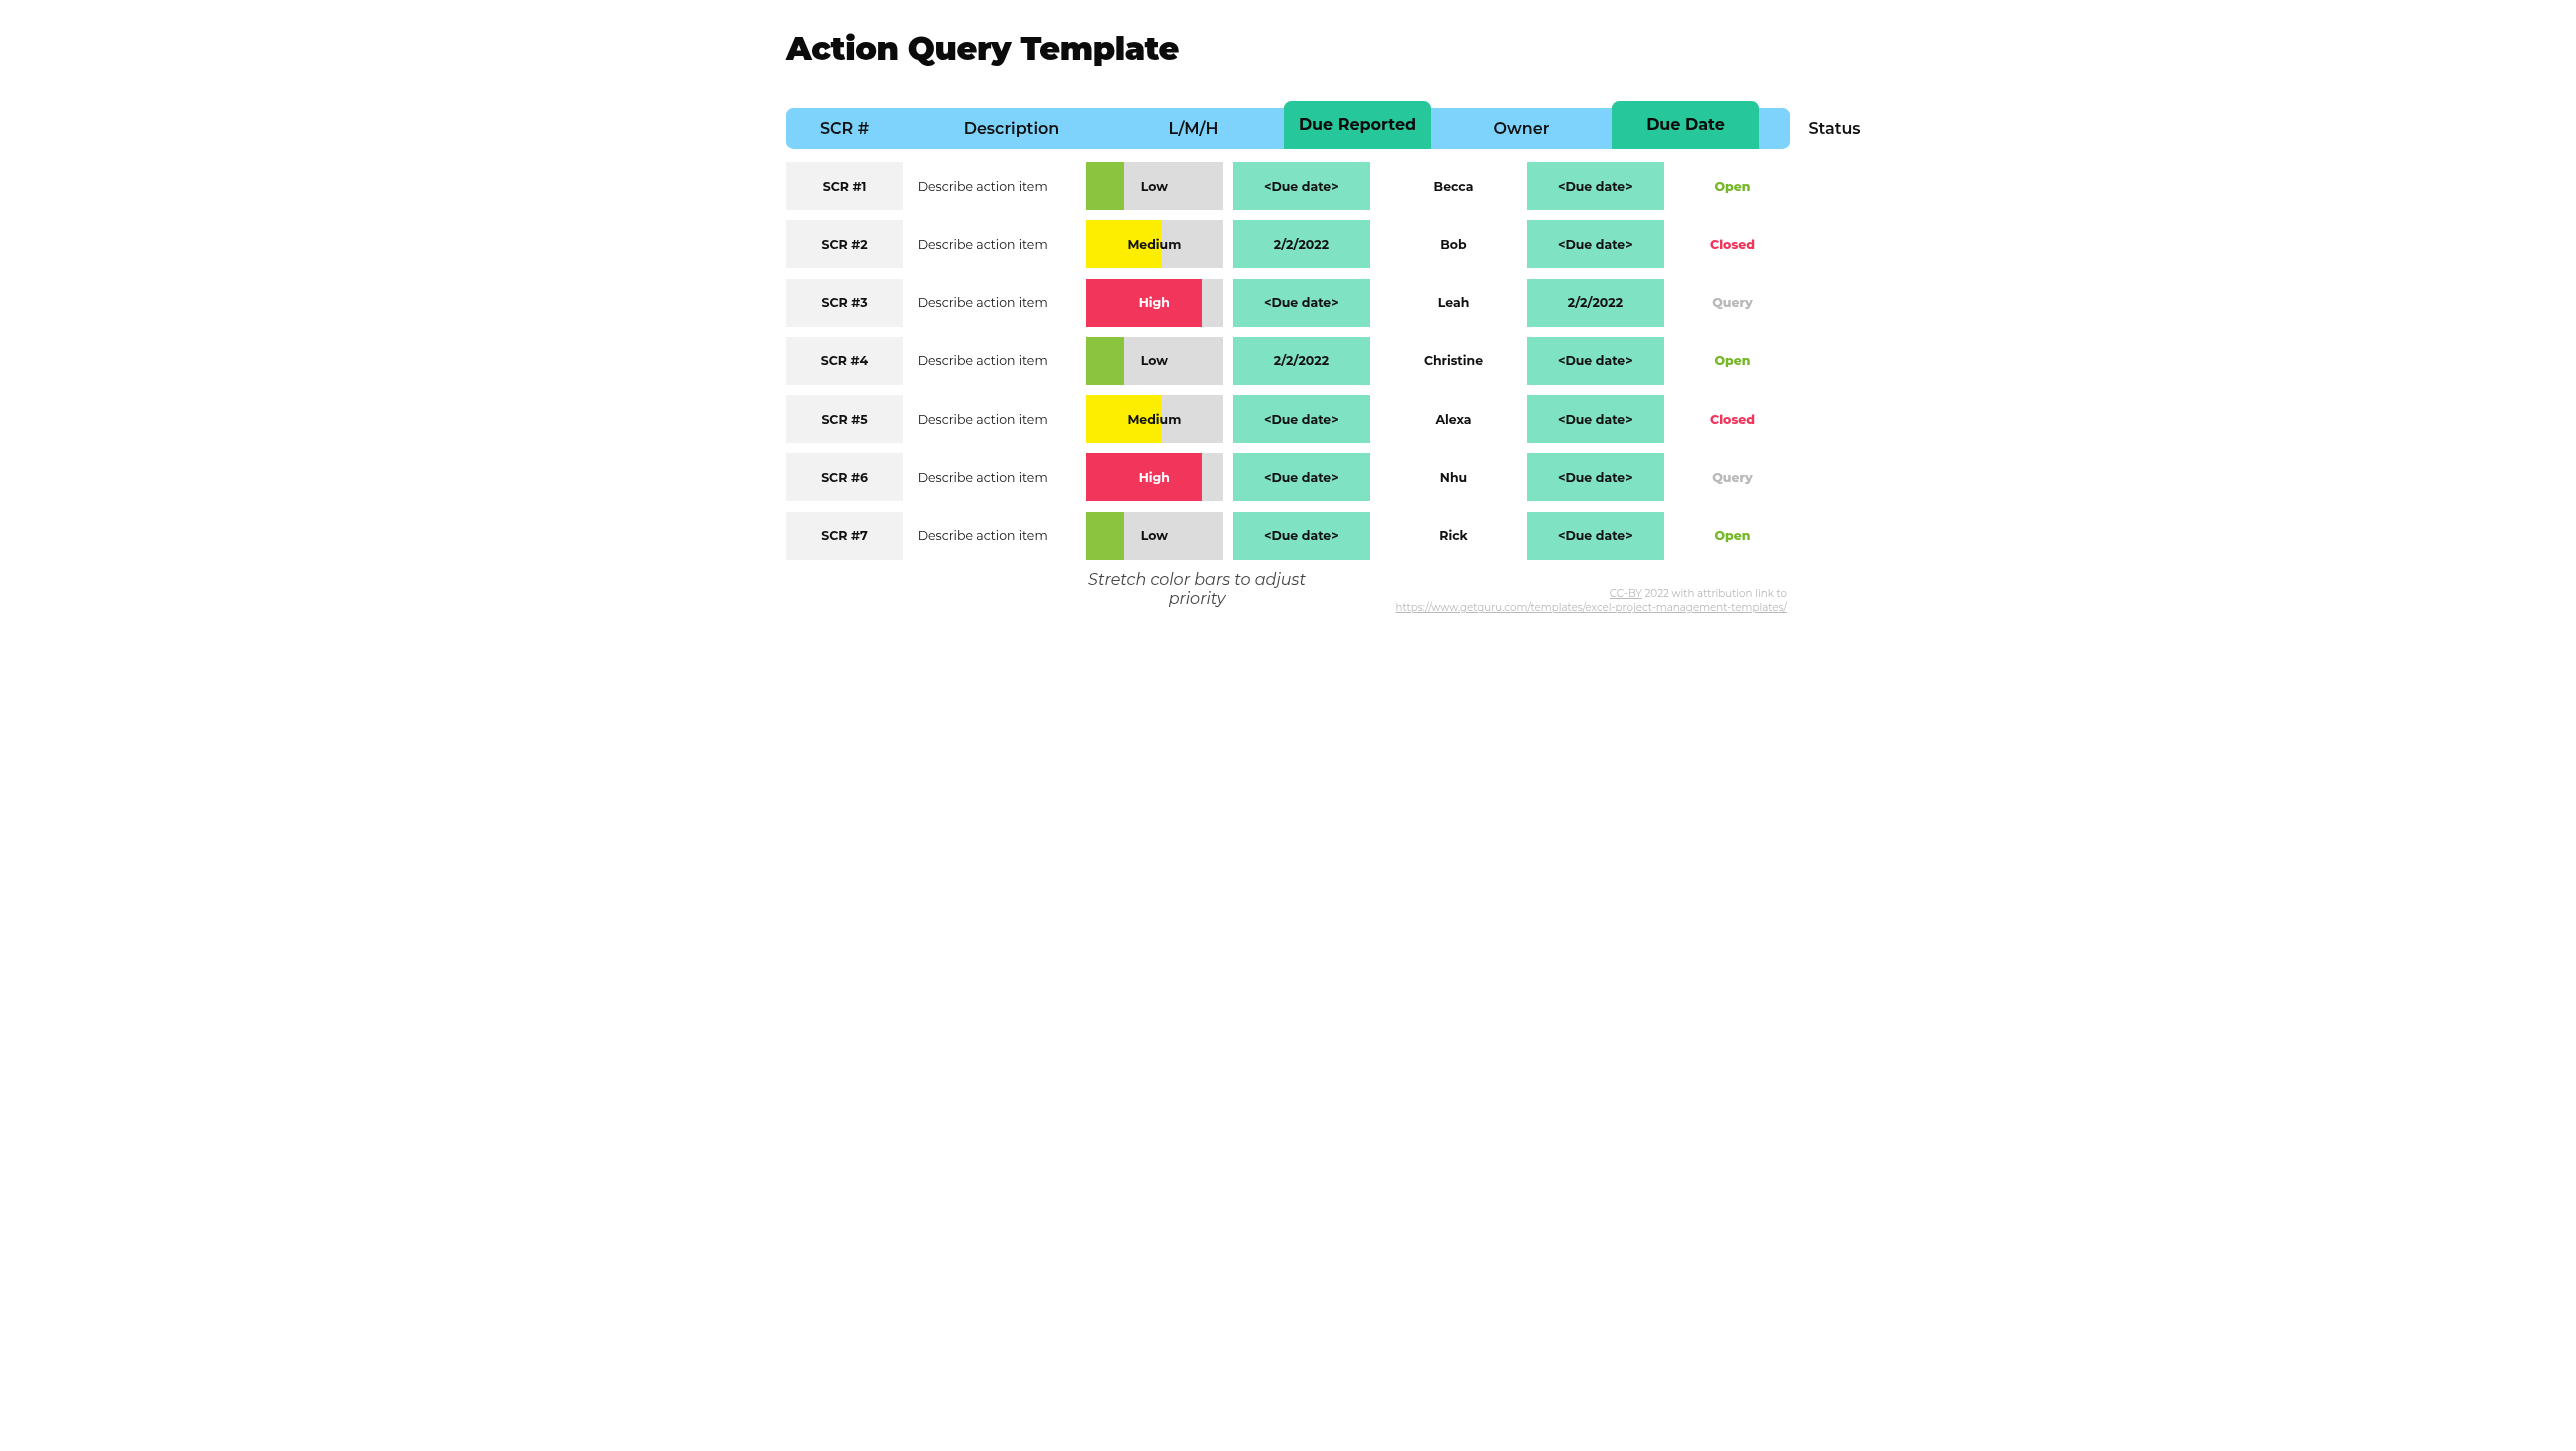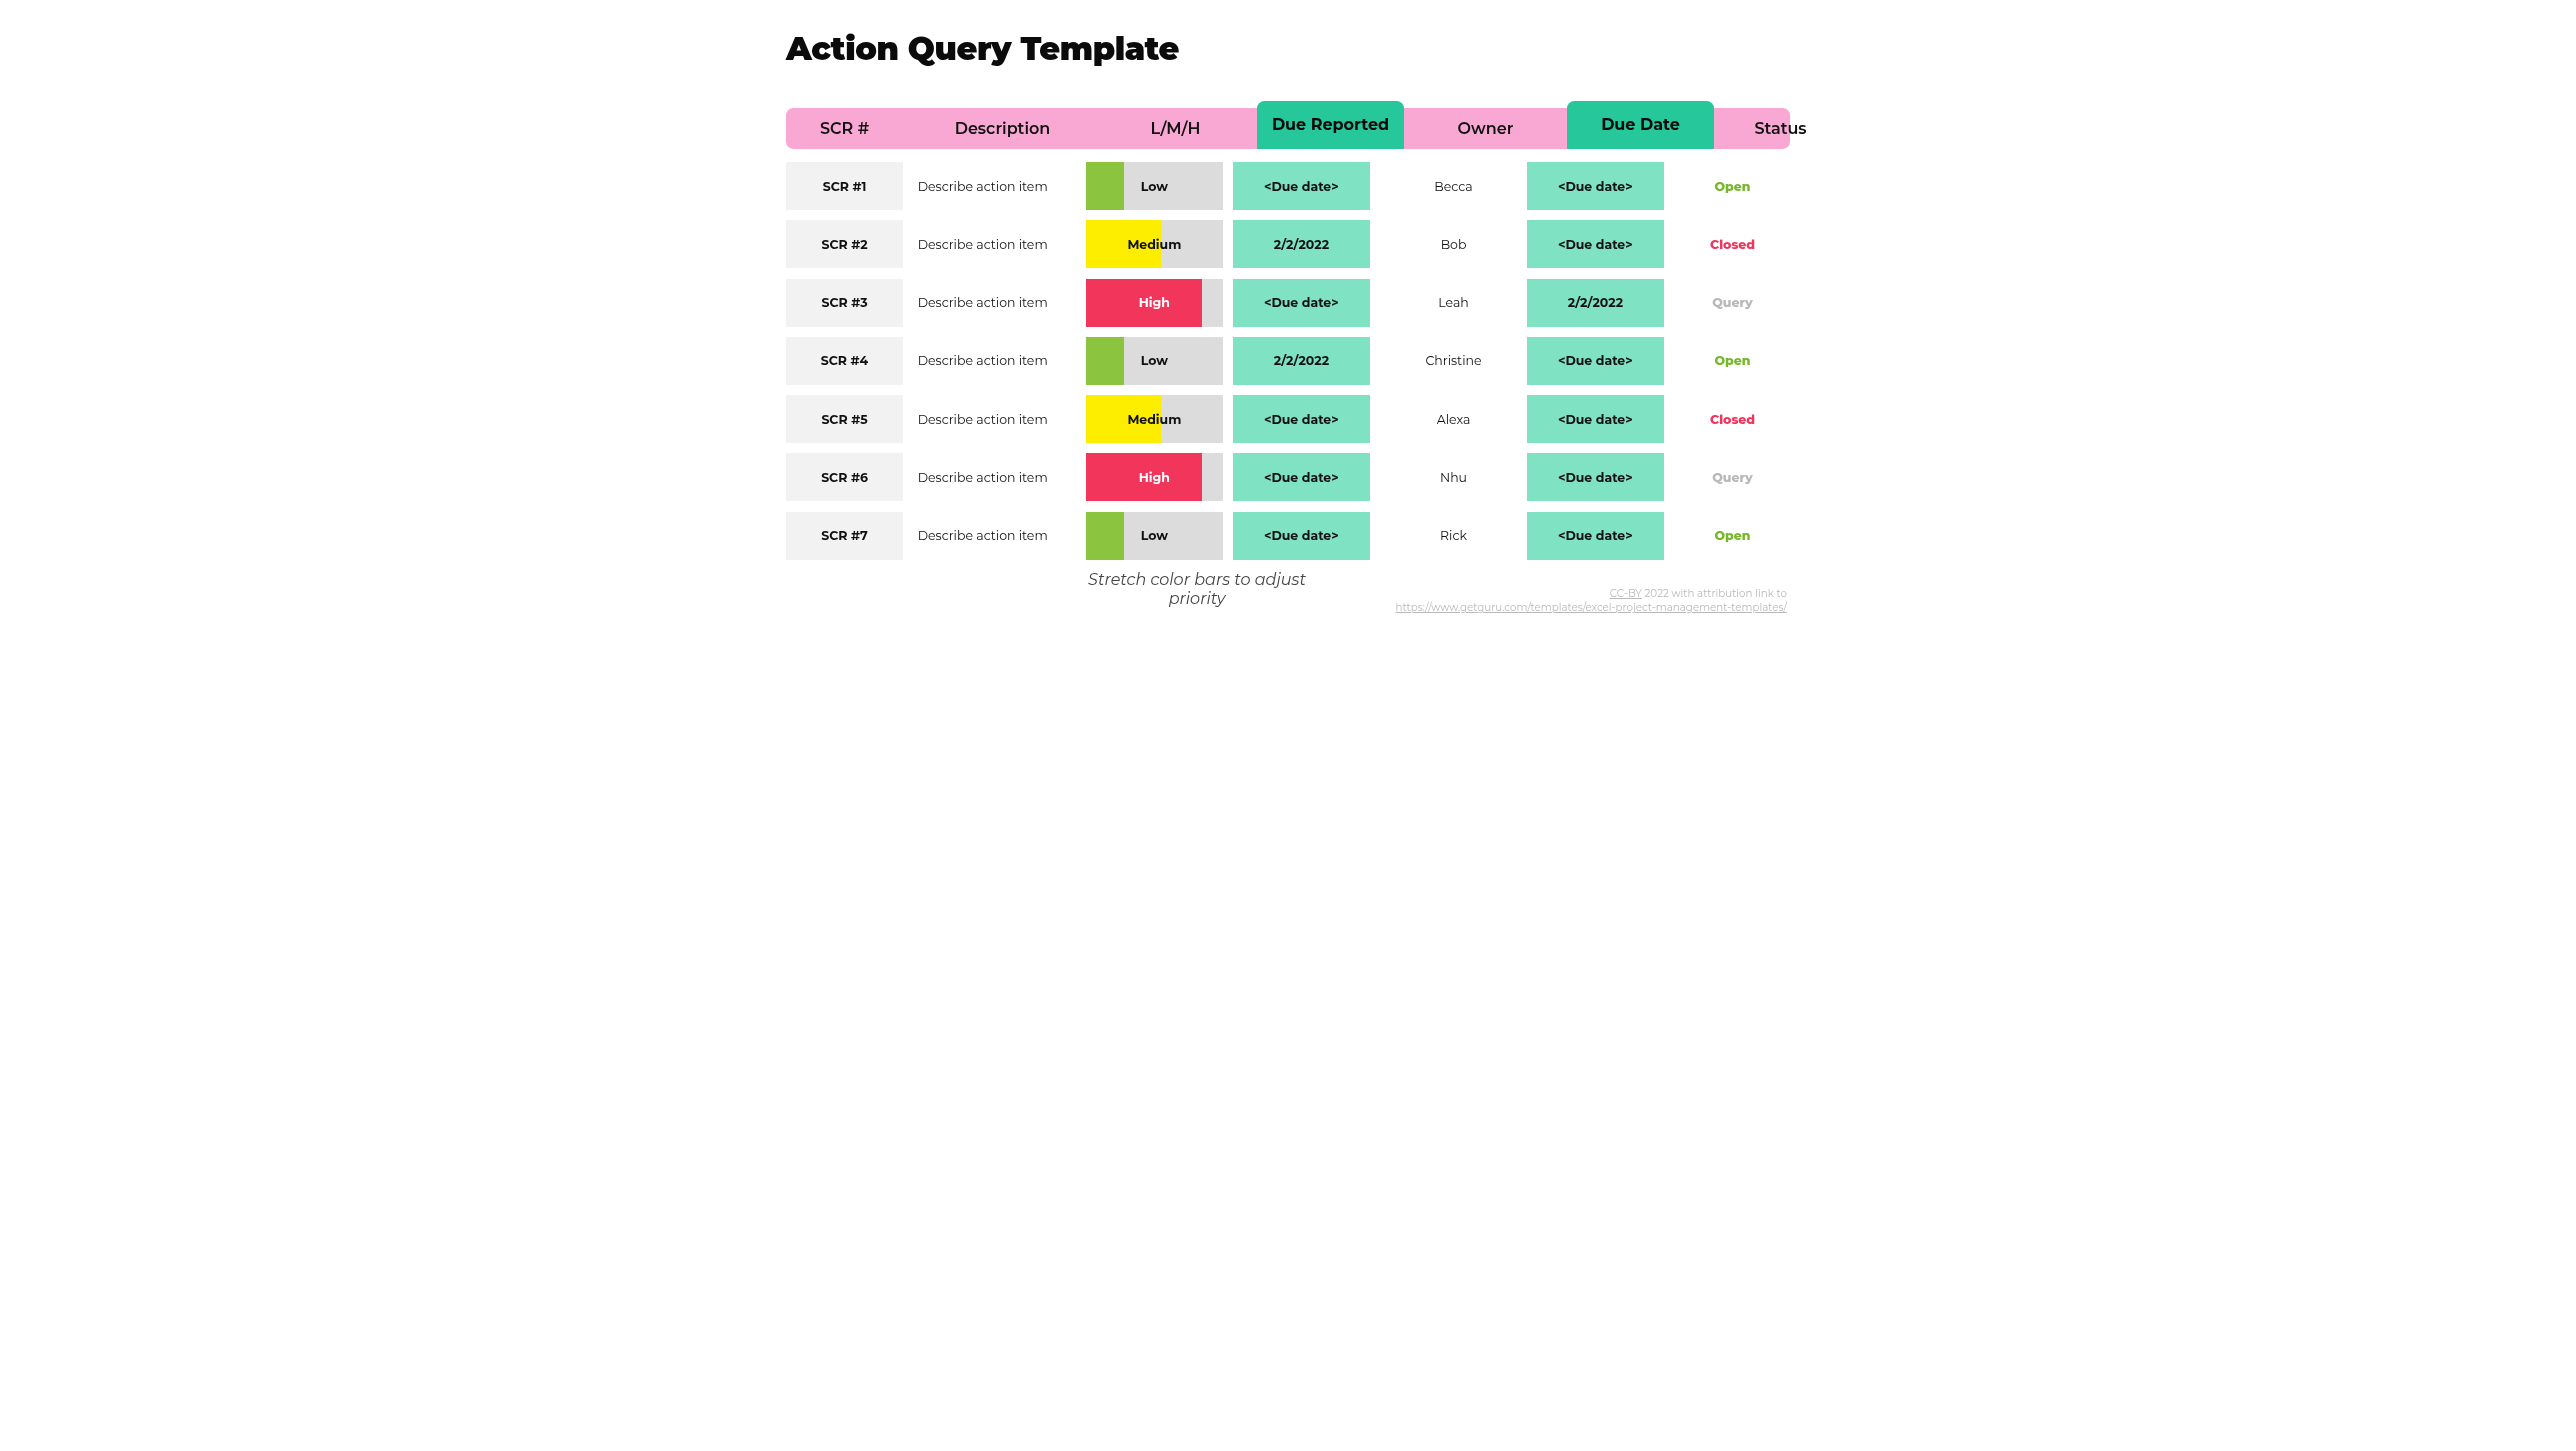--- a/index.html
+++ b/index.html
@@ -18,23 +18,23 @@
   .title {
     font-size: 32px;
     font-weight: 900;
     letter-spacing: -0.4px;
     margin-bottom: 20.5px;
     color: #0b0b0b;
   }
   .header-row {
     display: grid;
     grid-template-columns: 117px 183px 147px 147px 147px 147px 117px;
-    gap: 8px;
+    gap: 17px;
     align-items: stretch;
-    background: #f9a8d4;
+    background: #7dd3fc;
     border-radius: 7.3px;
     height: 41px;
     position: relative;
     overflow: visible;
     margin-top: 40px;
   }
   .hcell {
     display: flex;
     align-items: center;
     justify-content: center;
@@ -94,21 +94,21 @@
   }
   .lmh.low    .lmh-fill { width: 28%; background: #8bc53f; }
   .lmh.medium .lmh-fill { width: 55%; background: #fdee00; }
   .lmh.high   .lmh-fill { width: 85%; background: #f2355b; }
   .lmh.high   .lmh-label { color: #fff; }
   .cell.mint {
     background: #7fe2c3;
     font-weight: 700;
     margin-right: 10.3px;
   }
-  .cell.owner { font-weight: 400; }
+  .cell.owner { font-weight: 700; }
   .cell.status {
     font-weight: 800;
   }
   .status.open   { color: #77b72a; }
   .status.closed { color: #f2355b; text-align: center; }
   .status.query  { color: #b9b9b9; }
 
   .hint {
     text-align: center;
     font-style: italic;

